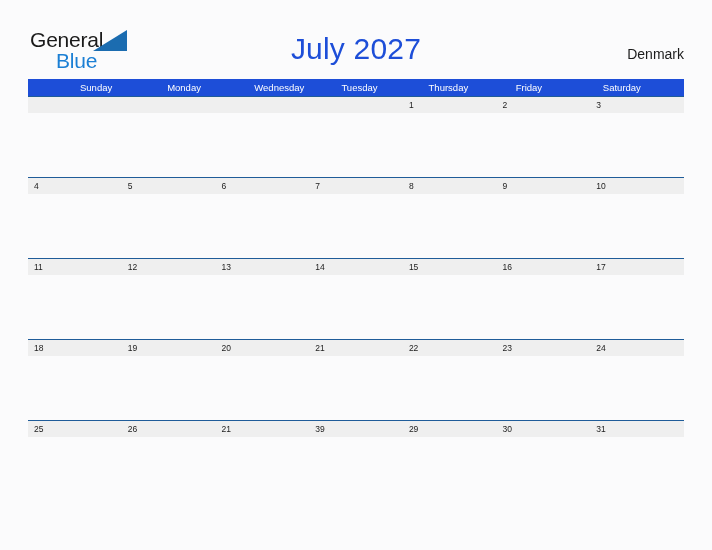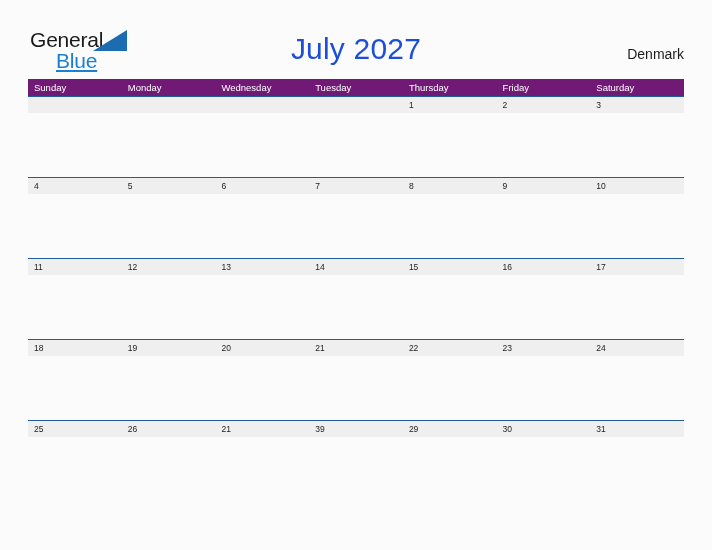--- a/index.html
+++ b/index.html
@@ -54,21 +54,20 @@
   }
   .logo-blue {
     position: absolute;
     left: 26px;
     top: 21px;
     font-size: 21px;
     color: #1b7fd4;
     letter-spacing: -0.2px;
     line-height: 24px;
     font-family: "Liberation Sans", sans-serif;
-    text-decoration: underline;
   }
 
   #calendar-title {
     position: absolute;
     left: 0;
     top: 32px;
     width: 712px;
     text-align: center;
     font-size: 30px;
     font-weight: 400;
@@ -87,22 +86,23 @@
   
   #calendar {
     position: absolute;
     left: 28px;
     top: 79px;
     width: 656px;
   }
 
   .weekday-header {
     display: flex;
-    background: #701a75;
+    background: #1d4ed8;
     height: 17px;
+    padding-left: 46px;
   }
   .weekday-cell {
     flex: 1 1 0;
     color: #ffffff;
     font-size: 9.5px;
     line-height: 17px;
     padding-left: 6px;
     box-sizing: border-box;
     white-space: nowrap;
   }

